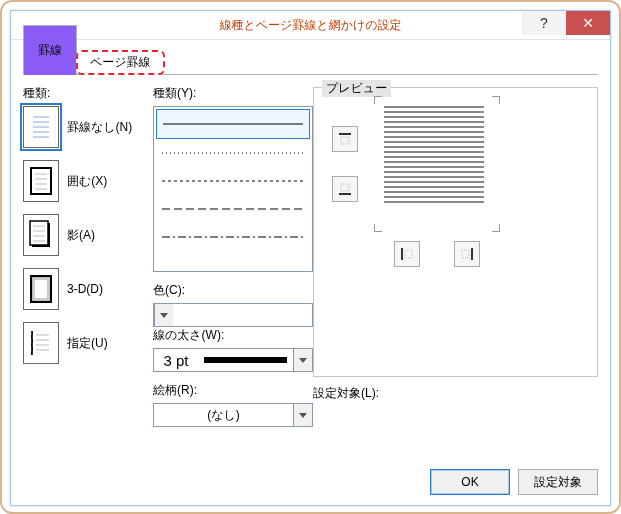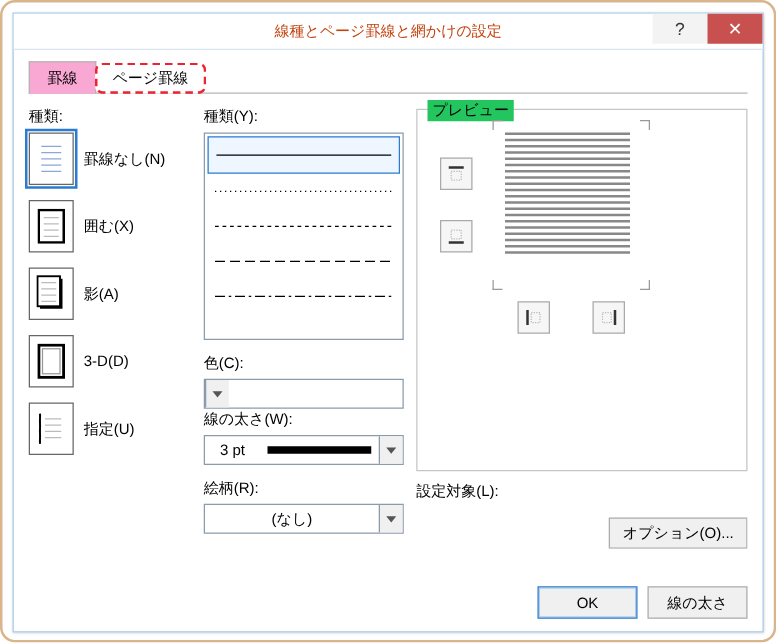--- a/index.html
+++ b/index.html
@@ -6,46 +6,46 @@
 .frame{box-sizing:border-box;width:621px;height:514px;border:2px solid #d8b58c;border-radius:12px;padding:8px;position:relative}
 .dialog{width:599px;height:494px;background:#fff;border:1px solid #a5c7e8;box-shadow:0 0 2px rgba(0,0,0,.2);position:relative}
 .titlebar{height:28px;background:#fff;border-bottom:1px solid #d9e4ef;display:flex;align-items:center;position:relative}
 .titlebar .title{flex:1;text-align:center;font-size:12px;color:#c2410c}
 .titlebar .btns{position:absolute;right:0;top:0;display:flex}
 .titlebar .btn{width:44px;height:24px;display:flex;align-items:center;justify-content:center;font-size:14px}
 .btn-help{background:#f3f3f3;color:#333}
 .btn-close{background:#c8504f;color:#fff}
 .body{padding:8px 12px 10px 12px}
 .tabs{display:flex;border-bottom:1px solid #b5b5b5;height:26px;align-items:flex-end}
-.tab{padding:4px 14px;border:1px solid #b5b5b5;border-bottom:none;background:#f9a8d4;margin-right:-1px;position:relative;top:1px;font-size:12px}
+.tab{padding:16px 14px;border:1px solid #b5b5b5;border-bottom:none;background:#8b5cf6;margin-right:-1px;position:relative;top:1px;font-size:12px}
 .tab.active{background:#fff}
 .highlight{border:2px dashed #e23;border-radius:6px;padding:2px 12px;background:#fff}
-.cols{display:flex;gap:10px;margin-top:10px}
+.cols{display:flex;gap:0;margin-top:10px}
 .col1{width:130px}
 .col2{width:160px}
 .col3{flex:1}
 .lbl{font-size:12px;margin-bottom:4px;display:block}
 .typelist{display:flex;flex-direction:column;gap:12px}
 .typeitem{display:flex;align-items:center;gap:8px}
 .typeicon{width:34px;height:40px;border:1px solid #666;background:#fff;display:flex;align-items:center;justify-content:center}
 .typeicon.sel{outline:2px solid #2a7bd1;outline-offset:1px}
 .typeicon svg{display:block}
 .linebox{border:1px solid #8a9bab;height:160px;overflow:hidden;padding:2px}
 .lineopt{height:28px;display:flex;align-items:center;justify-content:center;padding:0 6px}
 .lineopt.sel{border:1px solid #2a7bd1;background:#eef6ff}
 .lineopt svg{width:100%;height:8px}
 .sel-wrap{display:flex;border:1px solid #8a9bab;height:22px;background:#fff}
 .sel-wrap .txt{flex:1;display:flex;align-items:center;justify-content:center;font-size:12px}
 .sel-wrap .arr{width:18px;border-left:1px solid #8a9bab;display:flex;align-items:center;justify-content:center;background:#f0f0f0}
 .weight-wrap{display:flex;border:1px solid #8a9bab;height:22px;background:#fff;align-items:center}
-.weight-wrap .wt{width:44px;text-align:center;font-size:12px}
+.weight-wrap .wt{width:44px;text-align:center;font-size:15px}
 .weight-wrap .bar{flex:1;height:6px;background:#000;margin:0 6px}
 .weight-wrap .arr{width:18px;border-left:1px solid #8a9bab;height:100%;display:flex;align-items:center;justify-content:center;background:#f0f0f0}
 .fieldset{border:1px solid #c5c5c5;padding:8px 10px 10px 10px;position:relative;margin-top:2px}
-.fieldset .legend{position:absolute;top:-8px;left:8px;background:#22c55e;padding:0 4px;font-size:12px}
+.fieldset .legend{position:absolute;top:-8px;left:8px;background:#e5e5e5;padding:0 4px;font-size:12px}
 .hint{font-size:11px;text-align:center;margin:4px 0 8px 0;line-height:1.5}
 .preview-area{position:relative;height:170px}
 .prev-page{position:absolute;left:60px;top:10px;width:100px;height:110px}
 .prev-page .ln{height:2px;background:#888;margin-bottom:3px}
 .small-btn{width:24px;height:24px;border:1px solid #aaa;background:#f6f6f6;display:flex;align-items:center;justify-content:center;position:absolute}
 .small-btn svg{display:block}
 .corner{position:absolute;width:8px;height:8px}
 .corner::before,.corner::after{content:"";position:absolute;background:#999}
 .corner.tl::before{width:8px;height:1px;top:0;left:0}.corner.tl::after{width:1px;height:8px;top:0;left:0}
 .corner.tr::before{width:8px;height:1px;top:0;right:0}.corner.tr::after{width:1px;height:8px;top:0;right:0}
@@ -266,26 +266,23 @@
             <div class="small-btn" style="left:130px;top:145px">
                   <svg width="14" height="14">
                     <rect x="2" y="3" width="7" height="8" fill="none" stroke="#bbb" stroke-dasharray="1 1"></rect>
                     <line x1="12" y1="1" x2="12" y2="13" stroke="#333" stroke-width="2"></line>
                   </svg>
                 </div>
           </div>
         </div>
 
         <span class="lbl" style="margin-top:8px;display:block">設定対象(L):</span>
-        <div style="overflow:hidden">
-              <button class="opt-btn">オプション(O)...</button>
-            </div>
       </div>
     </div>
   </div>
 
   <div class="dlg-btns">
     <div class="dlg-btn primary">OK</div>
-    <div class="dlg-btn">線の太さ</div>
+    <div class="dlg-btn">設定対象</div>
   </div>
 
 </div>
 </div>
 
 </body></html>

